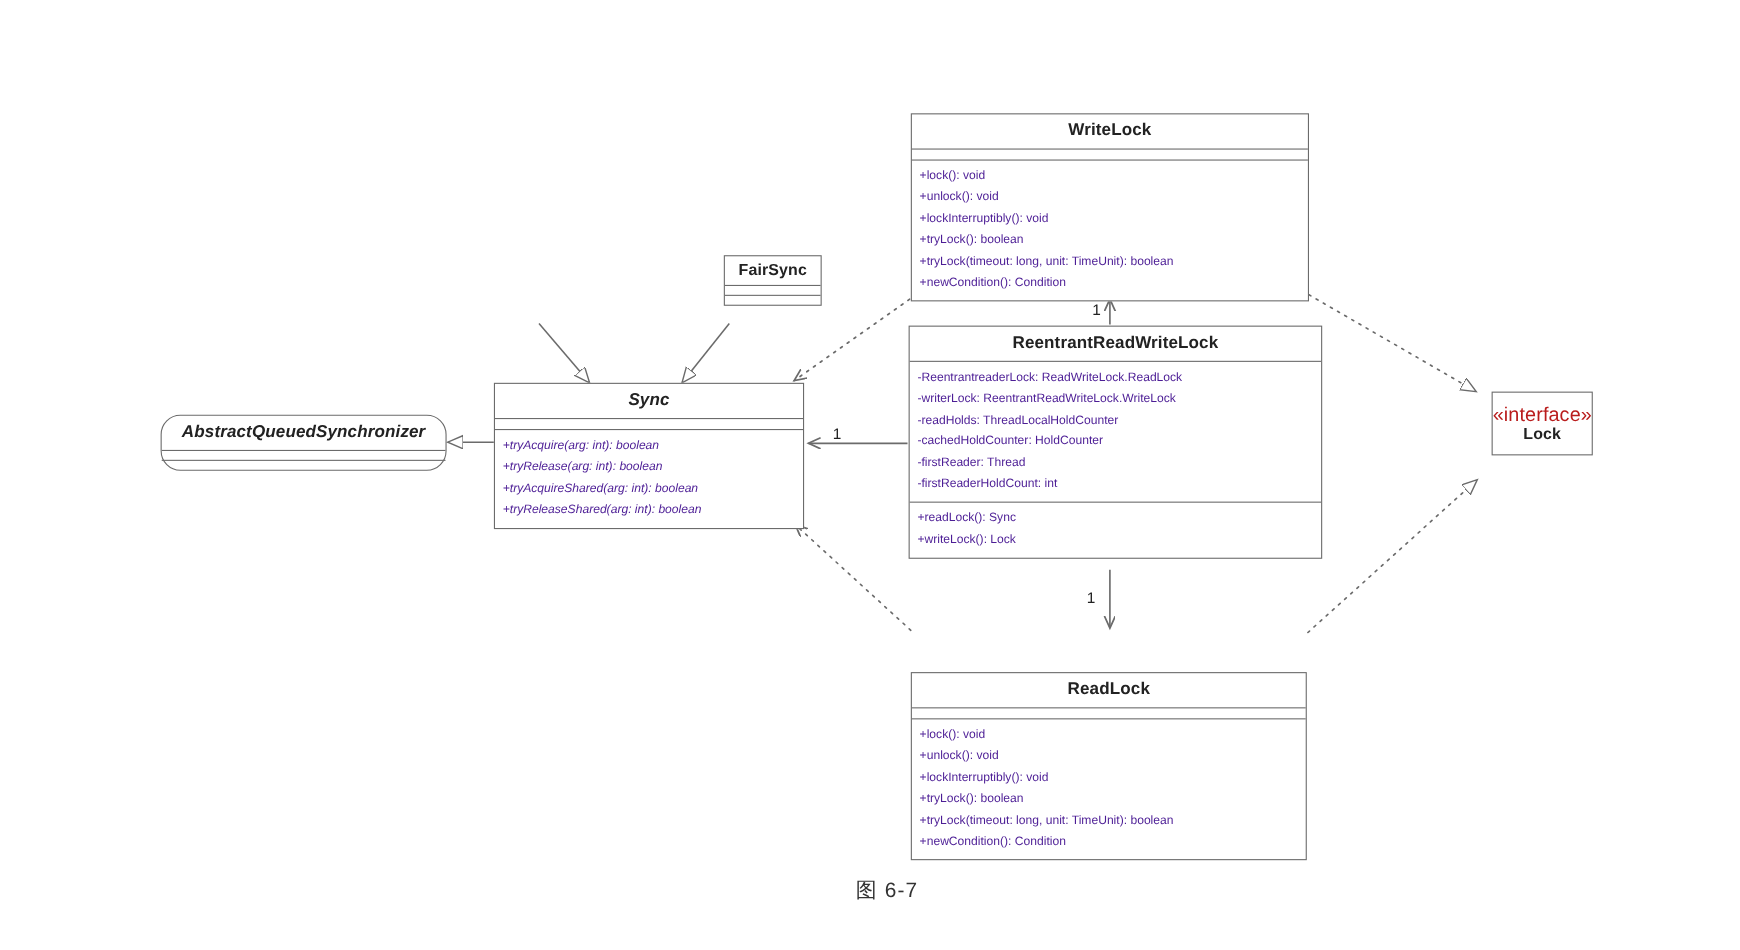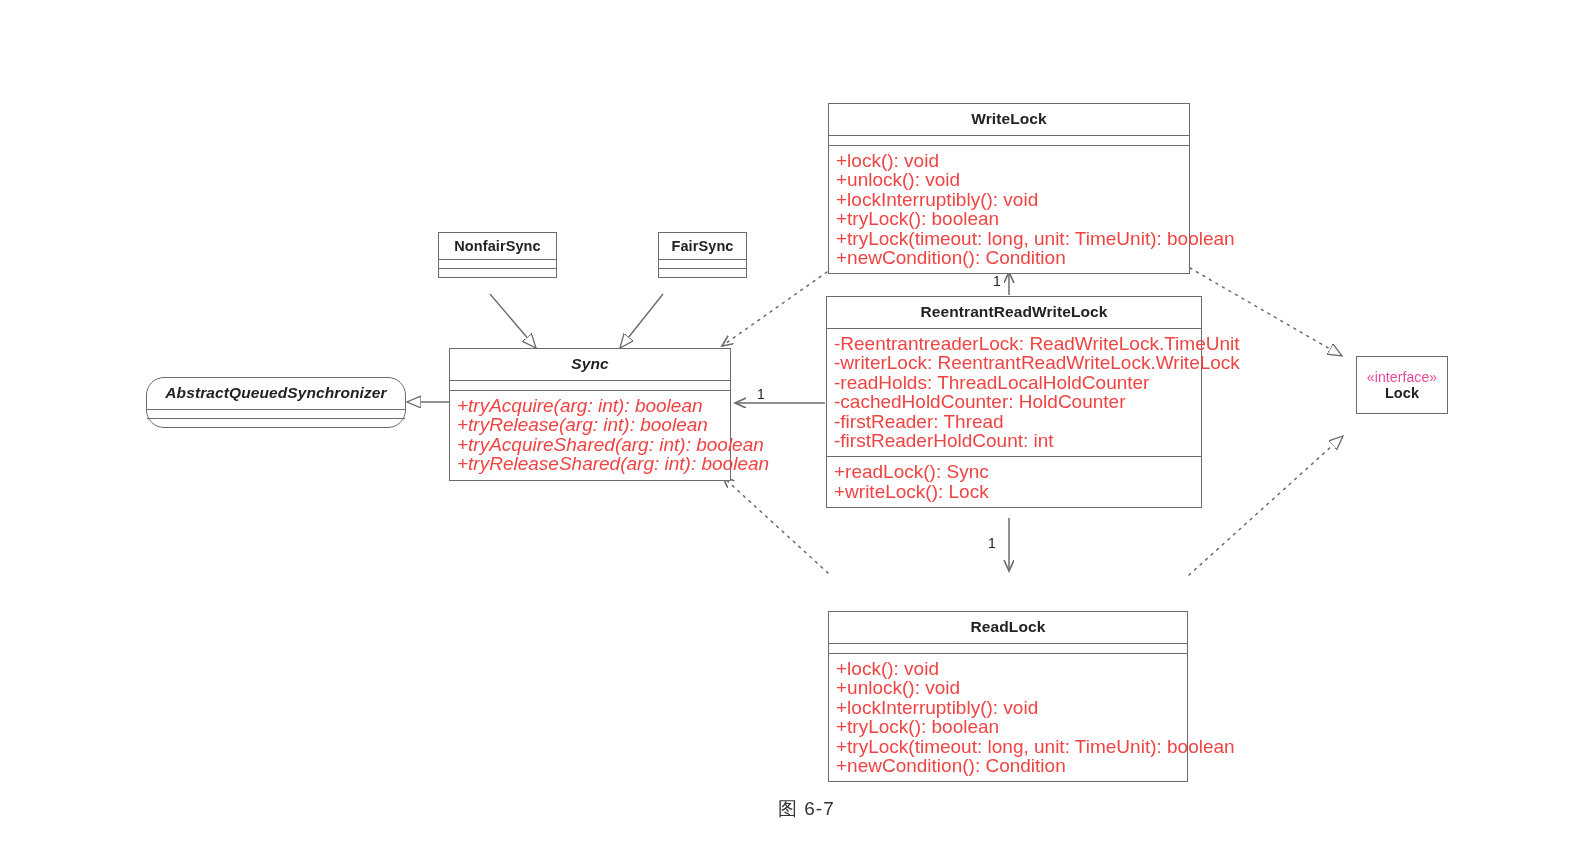--- a/index.html
+++ b/index.html
@@ -47,30 +47,30 @@
   .cls-name.abstract {
     font-style: italic;
   }
   .cls-name.small {
     font-size: 14.5px;
     padding: 5px 4px 5px 4px;
   }
   .stereo {
     display: block;
     font-weight: normal;
-    font-size: 14px;
+    font-size: 18px;
     line-height: 1.15;
-    color: #ec4899;
+    color: #b91c1c;
   }
   .compartment {
     border-top: 1.4px solid #6b6b6b;
     padding: 5px 7px 6px 7px;
-    font-size: 19px;
+    font-size: 11px;
     line-height: 19.4px;
-    color: #ef4444;
+    color: #4c1d95;
   }
   .compartment.empty {
     padding: 0;
     height: 9px;
   }
   .compartment.empty-sm {
     padding: 0;
     height: 8px;
   }
   .member {
@@ -156,21 +156,21 @@
       <div class="member">+lockInterruptibly(): void</div>
       <div class="member">+tryLock(): boolean</div>
       <div class="member">+tryLock(timeout: long, unit: TimeUnit): boolean</div>
       <div class="member">+newCondition(): Condition</div>
     </div>
   </div>
 
   <div class="uml-class" style="left:810px; top:296px; width:376px;">
     <div class="cls-name">ReentrantReadWriteLock</div>
     <div class="compartment">
-      <div class="member">-ReentrantreaderLock: ReadWriteLock.TimeUnit</div>
+      <div class="member">-ReentrantreaderLock: ReadWriteLock.ReadLock</div>
       <div class="member">-writerLock: ReentrantReadWriteLock.WriteLock</div>
       <div class="member">-readHolds: ThreadLocalHoldCounter</div>
       <div class="member">-cachedHoldCounter: HoldCounter</div>
       <div class="member">-firstReader: Thread</div>
       <div class="member">-firstReaderHoldCount: int</div>
     </div>
     <div class="compartment">
       <div class="member">+readLock(): Sync</div>
       <div class="member">+writeLock(): Lock</div>
     </div>
@@ -199,25 +199,20 @@
       <div class="member">+tryReleaseShared(arg: int): boolean</div>
     </div>
   </div>
 
   <div class="uml-class" style="left:130px; top:377px; width:260px;border-radius:18px;">
     <div class="cls-name abstract">AbstractQueuedSynchronizer</div>
     <div class="compartment empty-sm"></div>
     <div class="compartment empty-sm"></div>
   </div>
 
-  <div class="uml-class" style="left:422px; top:232px; width:119px;">
-    <div class="cls-name small">NonfairSync</div>
-    <div class="compartment empty-sm"></div>
-    <div class="compartment empty-sm"></div>
-  </div>
 
   <div class="uml-class" style="left:612px; top:232px; width:89px;margin-left:30px;">
     <div class="cls-name small">FairSync</div>
     <div class="compartment empty-sm"></div>
     <div class="compartment empty-sm"></div>
   </div>
 
   <div class="uml-class" style="left:1340px; top:356px; width:92px; height:58px; justify-content:center;">
     <div class="cls-name small" style="padding:0;">
       <span class="stereo">«interface»</span>

